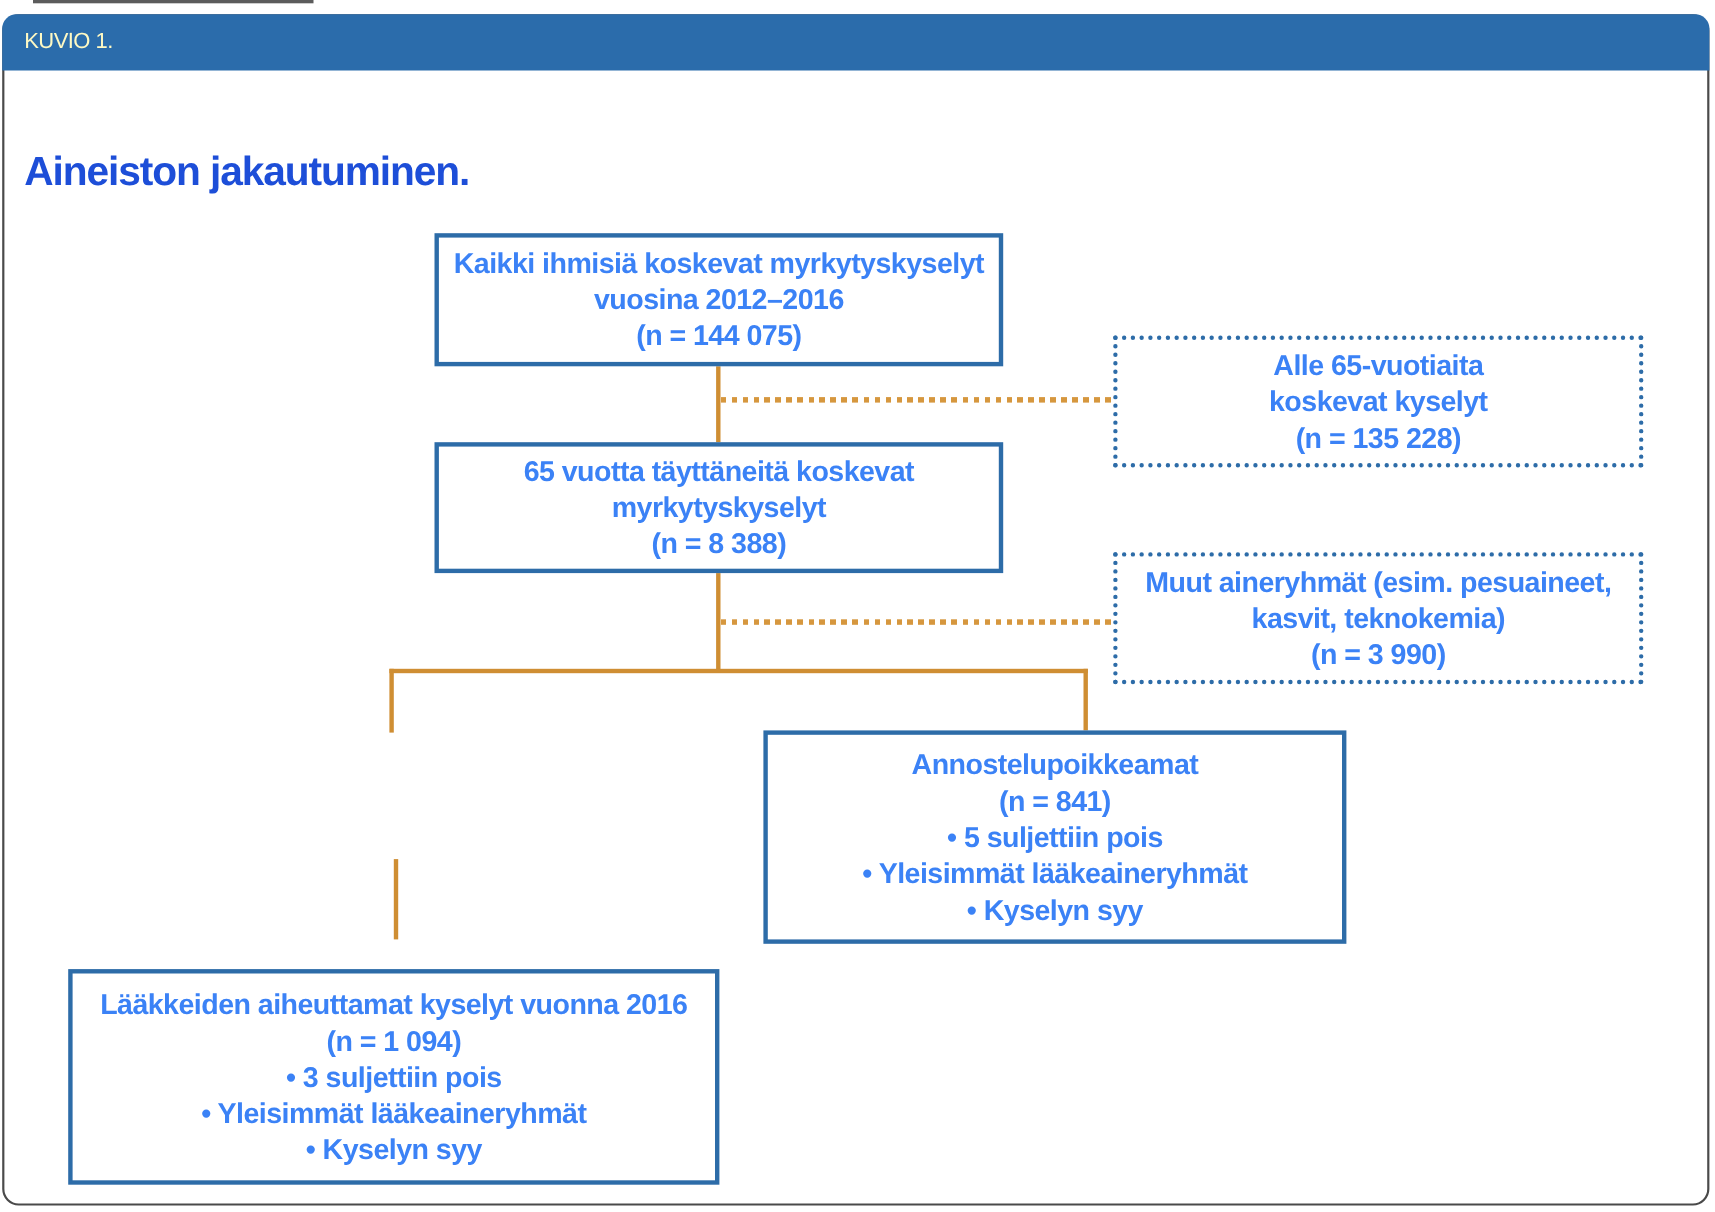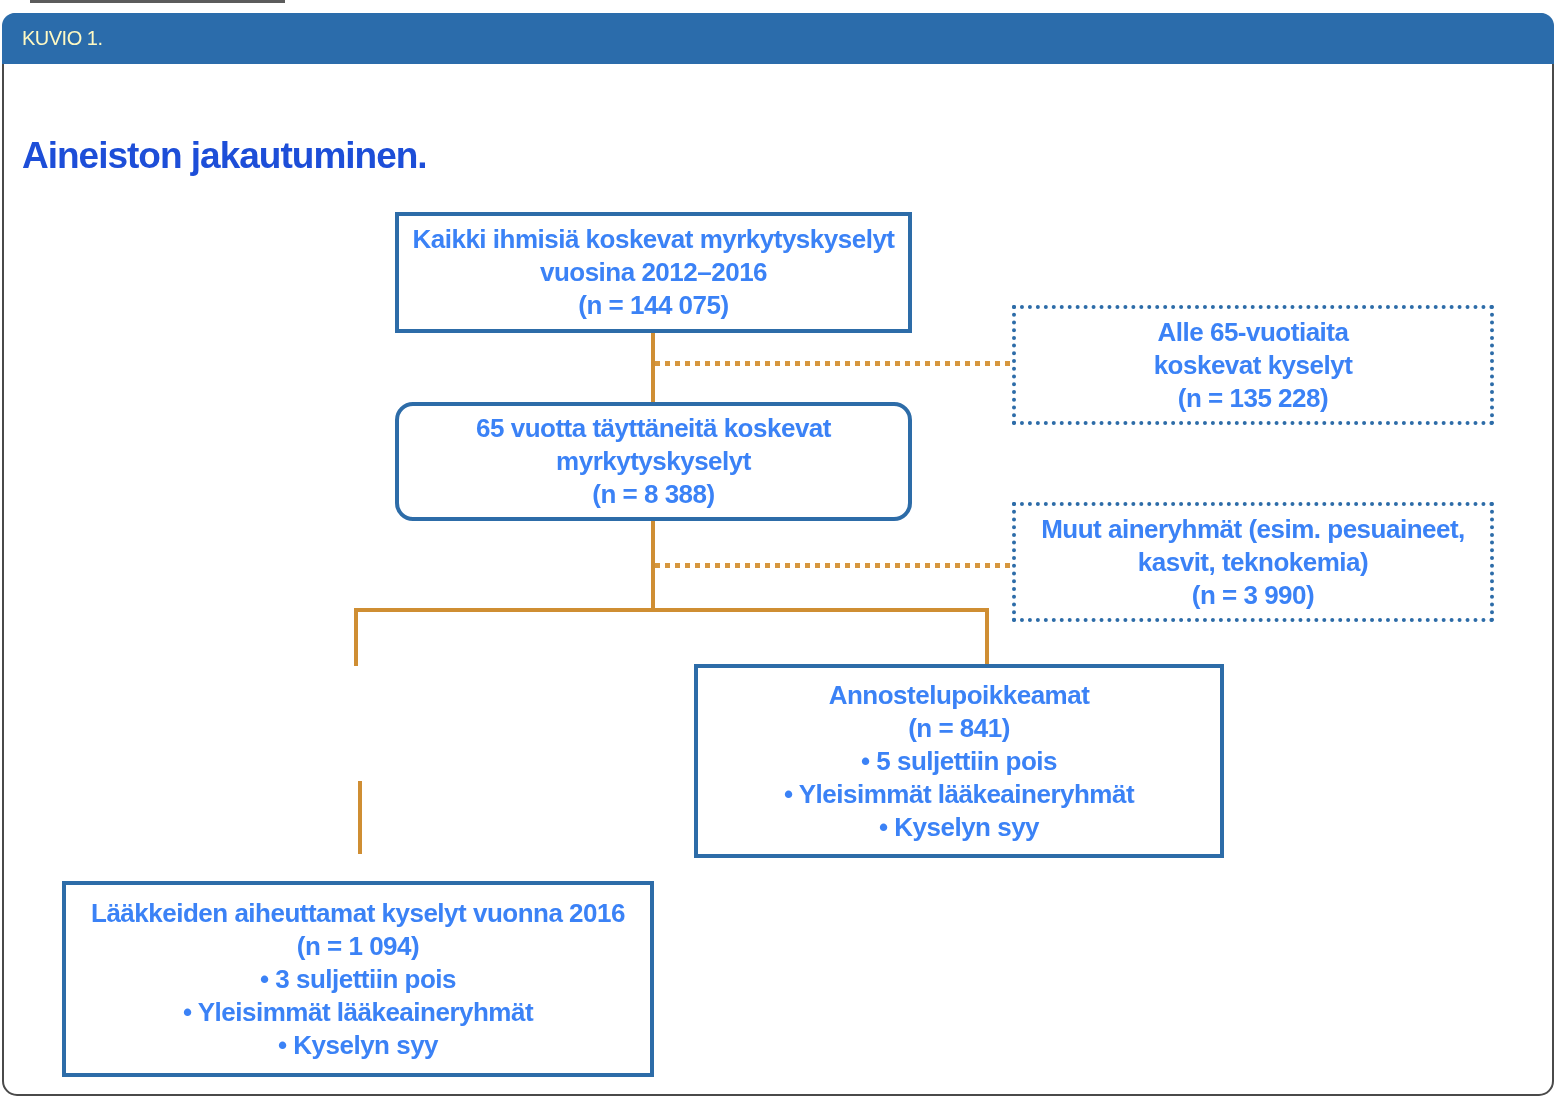--- a/index.html
+++ b/index.html
@@ -110,21 +110,21 @@
     <div>vuosina 2012–2016</div>
     <div>(n = 144 075)</div>
   </div>
 
   <div class="fc-box dashed" style="left:1008px; top:290px; width:482px; height:120px;">
     <div>Alle 65-vuotiaita</div>
     <div>koskevat kyselyt</div>
     <div>(n = 135 228)</div>
   </div>
 
-  <div class="fc-box solid" style="left:391px; top:387px; width:517px; height:119px;border-radius:18px;">
+  <div class="fc-box solid" style="left:391px; top:387px; width:517px; height:119px;">
     <div>65 vuotta täyttäneitä koskevat</div>
     <div>myrkytyskyselyt</div>
     <div>(n = 8 388)</div>
   </div>
 
   <div class="fc-box dashed" style="left:1008px; top:487px; width:482px; height:120px;">
     <div>Muut aineryhmät (esim. pesuaineet,</div>
     <div>kasvit, teknokemia)</div>
     <div>(n = 3 990)</div>
   </div>

